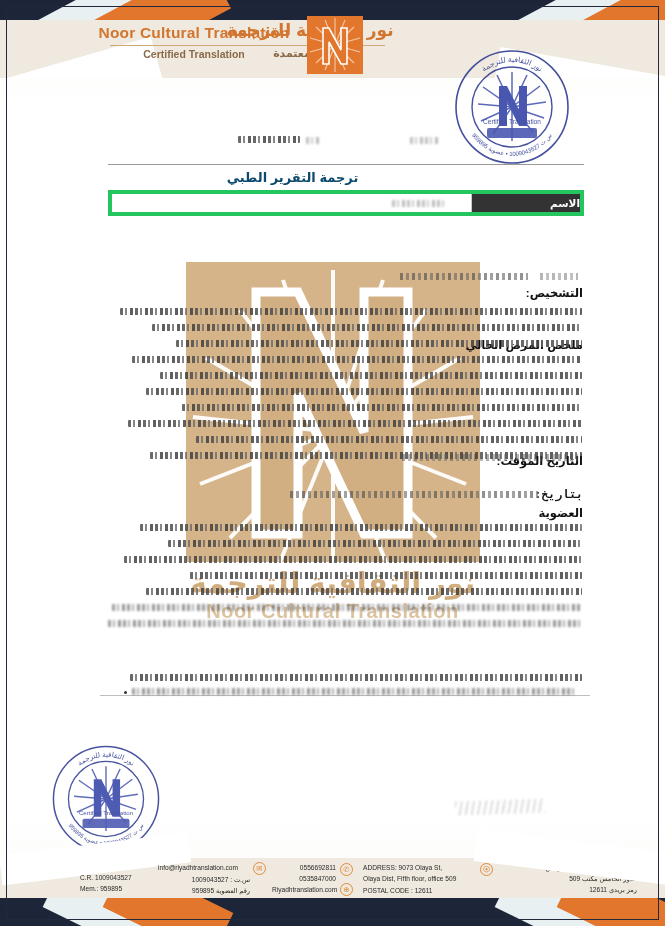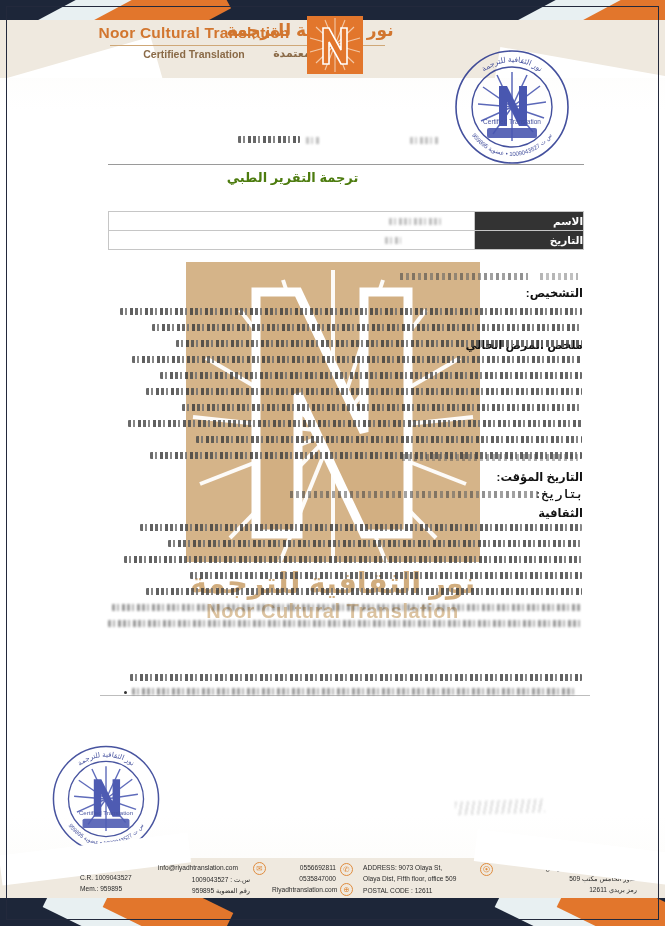--- a/index.html
+++ b/index.html
@@ -122,27 +122,27 @@
     filter:blur(.5px);opacity:.82;
   }
   .redline.light{opacity:.55;filter:blur(.9px);}
   .redline.faint{opacity:.35;filter:blur(1.2px);}
 
   #datebar{position:absolute;left:110px;top:58px;width:470px;height:12px;}
   #hrule-top{position:absolute;left:108px;top:86px;width:476px;height:1px;background:#9a9a9a;}
 
   #doc-title{
     position:absolute;left:0;top:92px;width:585px;text-align:center;
-    color:#4d7c0f;font-size:13px;font-weight:700;direction:rtl;white-space:nowrap;
+    color:#0c4a6e;font-size:13px;font-weight:700;direction:rtl;white-space:nowrap;
   }
 
   
   #info-table{
     position:absolute;left:108px;top:112px;width:476px;
-    border:1px solid #22c55e;border-collapse:collapse;margin-top:21px;
+    border:4px solid #22c55e;border-collapse:collapse;
   }
   #info-table td{
     height:18px;border:1px solid #c6c6c6;padding:0;vertical-align:middle;
   }
   td.lbl{
     width:108px;background:#333333;color:#ffffff;
     font-size:10.5px;font-weight:700;direction:rtl;text-align:right;
     padding-right:6px;white-space:nowrap;
   }
   td.val{background:#ffffff;position:relative;}
@@ -333,53 +333,47 @@
     <div id="doc-title">ترجمة التقرير الطبي</div>
 
     <table id="info-table">
       <tbody>
         <tr>
           <td class="val">
             <div class="redline faint" style="left:280px;width:52px;"></div>
           </td>
           <td class="lbl">الاسم</td>
         </tr>
-        <tr>
-          <td class="val">
-            <div class="redline faint" style="left:276px;width:16px;"></div>
-          </td>
-          <td class="lbl">التاريخ</td>
-        </tr>
       </tbody>
     </table>
 
     <div class="sec" style="top:208px;">التشخيص:</div>
     <div class="inline-red" style="left:400px;top:195px;width:128px;"></div>
     <div class="inline-red" style="left:540px;top:195px;width:38px;opacity:.4;"></div>
 
     <div class="sec" style="top:212px;margin-top:48px;">ملخص المرض الحالي</div>
 
     <div class="redline" style="left:120px;top:230px;width:462px;"></div>
     <div class="redline" style="left:152px;top:246px;width:430px;"></div>
     <div class="redline" style="left:176px;top:262px;width:406px;"></div>
     <div class="redline" style="left:132px;top:278px;width:450px;"></div>
     <div class="redline" style="left:160px;top:294px;width:422px;"></div>
     <div class="redline" style="left:146px;top:310px;width:436px;"></div>
     <div class="redline" style="left:182px;top:326px;width:400px;"></div>
     <div class="redline" style="left:128px;top:342px;width:454px;"></div>
     <div class="redline" style="left:196px;top:358px;width:386px;"></div>
     <div class="redline" style="left:150px;top:374px;width:432px;"></div>
 
-    <div class="sec" style="top:392px;">التاريخ المؤقت:</div>
+    <div class="sec" style="top:376px;">التاريخ المؤقت:</div>
     <div class="inline-red" style="left:402px;top:376px;width:176px;opacity:.45;"></div>
 
     <div class="sec" style="top:409px;font-family:Liberation Mono, monospace;">بتاريخ:</div>
     <div class="inline-red" style="left:290px;top:413px;width:248px;"></div>
 
-    <div class="sec" style="top:428px;">الثقافية</div>
+    <div class="sec" style="top:428px;">العضوية</div>
 
     <div class="redline" style="left:140px;top:446px;width:442px;"></div>
     <div class="redline" style="left:168px;top:462px;width:414px;"></div>
     <div class="redline" style="left:124px;top:478px;width:458px;"></div>
     <div class="redline" style="left:190px;top:494px;width:392px;"></div>
     <div class="redline" style="left:146px;top:510px;width:436px;"></div>
     <div class="redline light" style="left:112px;top:526px;width:470px;"></div>
     <div class="redline light" style="left:108px;top:542px;width:474px;"></div>
 
     <div id="hrule-bot"></div>

